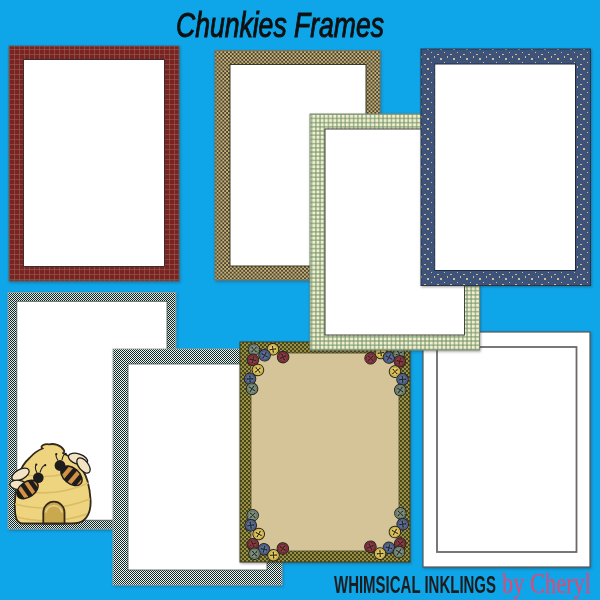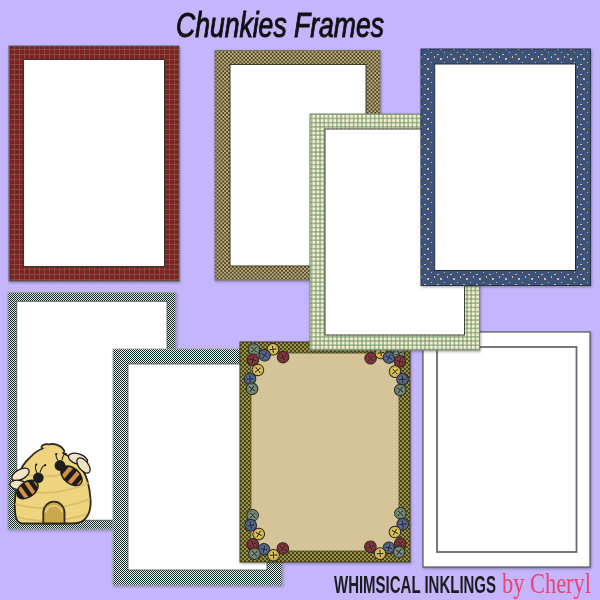--- a/index.html
+++ b/index.html
@@ -1,16 +1,16 @@
 <!DOCTYPE html>
 <html><head>
 <meta charset="utf-8">
 <style>
   html,body{margin:0;padding:0;background:#ffffff;}
-  #page{position:relative;width:600px;height:600px;background:#c4b5fd;overflow:hidden;
+  #page{position:relative;width:600px;height:600px;background:#0ea5e9;overflow:hidden;
         font-family:"Liberation Sans", sans-serif;}
 </style>
 </head>
 <body>
 <div id="page">
 <svg width="600" height="600" viewBox="0 0 600 600">
 <defs>
   <pattern id="plaidRed" patternUnits="userSpaceOnUse" width="5" height="5">
     <rect width="5" height="5" fill="#7b2422" shape-rendering="crispEdges"></rect>
     <rect x="4.35" y="0" width="0.65" height="5" fill="#85493c" shape-rendering="crispEdges"></rect>

